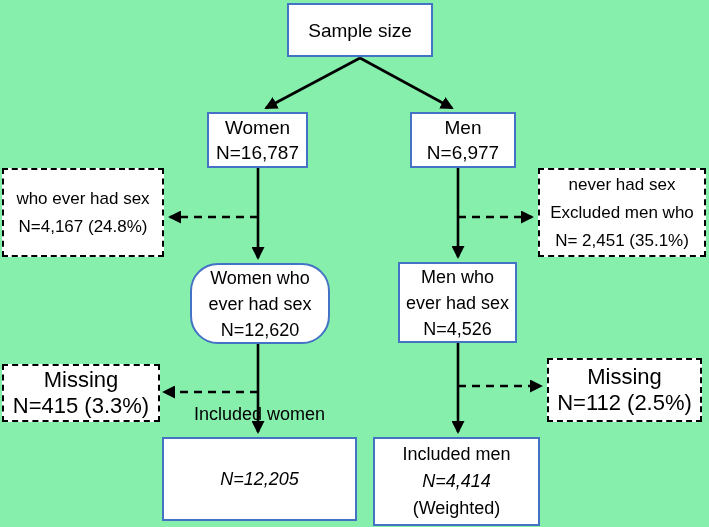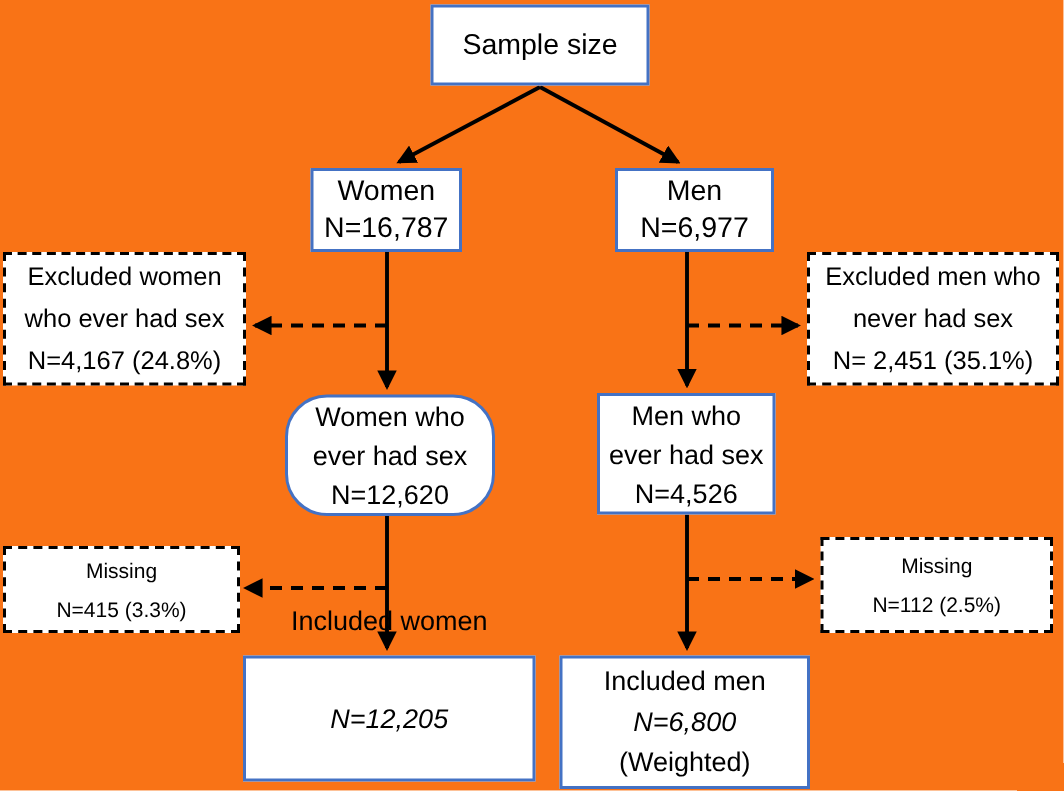--- a/index.html
+++ b/index.html
@@ -4,21 +4,21 @@
 <style>
   html, body {
     margin: 0;
     padding: 0;
     background: #ffffff;
   }
   .canvas {
     position: relative;
     width: 709px;
     height: 527px;
-    background: #f97316;
+    background: #86efac;
     font-family: "Liberation Sans", sans-serif;
     color: #000000;
     overflow: hidden;
   }
   svg.connectors {
     position: absolute;
     left: 0; top: 0;
     width: 709px; height: 527px;
   }
   .node {
@@ -31,21 +31,21 @@
     justify-content: center;
     text-align: center;
   }
   .solid  { border: 2.5px solid #4472C4; }
   .dashed { border: 2.5px dashed #000000; }
   .ln { display: block; white-space: nowrap; }
   .fs-lg  { font-size: 19px; line-height: 25px; }
   .fs-mid { font-size: 18px; line-height: 26px; }
   .fs-inc { font-size: 18px; line-height: 27px; }
   .fs-dsh { font-size: 17px; line-height: 28px; }
-  .fs-msg { font-size: 14px; line-height: 26px; }
+  .fs-msg { font-size: 22px; line-height: 26px; }
   .italic { font-style: italic; }
 </style>
 </head>
 <body>
 
 <div class="canvas">
 
   <svg class="connectors" viewBox="0 0 709 527" xmlns="http://www.w3.org/2000/svg">
     <defs>
       <marker id="ah" viewBox="0 0 10 10" refX="8.5" refY="5" markerWidth="5" markerHeight="5" orient="auto-start-reverse">
@@ -72,28 +72,27 @@
     <span class="ln">Women</span>
     <span class="ln">N=16,787</span>
   </div>
 
   <div class="node solid fs-lg" style="left:410px; top:112px; width:106px; height:56px;">
     <span class="ln">Men</span>
     <span class="ln">N=6,977</span>
   </div>
 
   <div class="node dashed fs-dsh" style="left:2px; top:168px; width:162px; height:89px;">
-    <span class="ln">Excluded women</span>
     <span class="ln">who ever had sex</span>
     <span class="ln">N=4,167 (24.8%)</span>
   </div>
 
   <div class="node dashed fs-dsh" style="left:538px; top:168px; width:168px; height:89px;">
+    <span class="ln">never had sex</span>
     <span class="ln">Excluded men who</span>
-    <span class="ln">never had sex</span>
     <span class="ln">N= 2,451 (35.1%)</span>
   </div>
 
   <div class="node solid fs-mid" style="left:190px; top:263px; width:140px; height:81px;border-radius:28px;">
     <span class="ln">Women who</span>
     <span class="ln">ever had sex</span>
     <span class="ln">N=12,620</span>
   </div>
 
   <div class="node solid fs-mid" style="left:398px; top:262px; width:119px; height:81px;">
@@ -113,17 +112,17 @@
   </div>
 
   <div class="node solid fs-inc" style="left:162px; top:437px; width:195px; height:84px;gap:38px;">
     <span class="ln">Included women</span>
     <span class="ln italic">N=12,205</span>
     <span class="ln">(Weighted)</span>
   </div>
 
   <div class="node solid fs-inc" style="left:373px; top:437px; width:167px; height:89px;">
     <span class="ln">Included men</span>
-    <span class="ln italic">N=6,800</span>
+    <span class="ln italic">N=4,414</span>
     <span class="ln">(Weighted)</span>
   </div>
 
 </div>
 
 </body></html>

